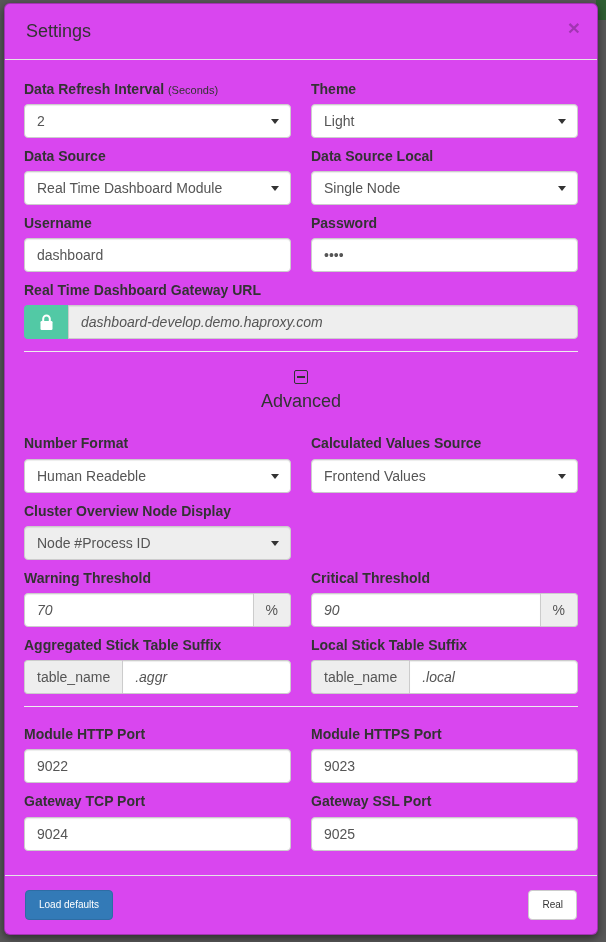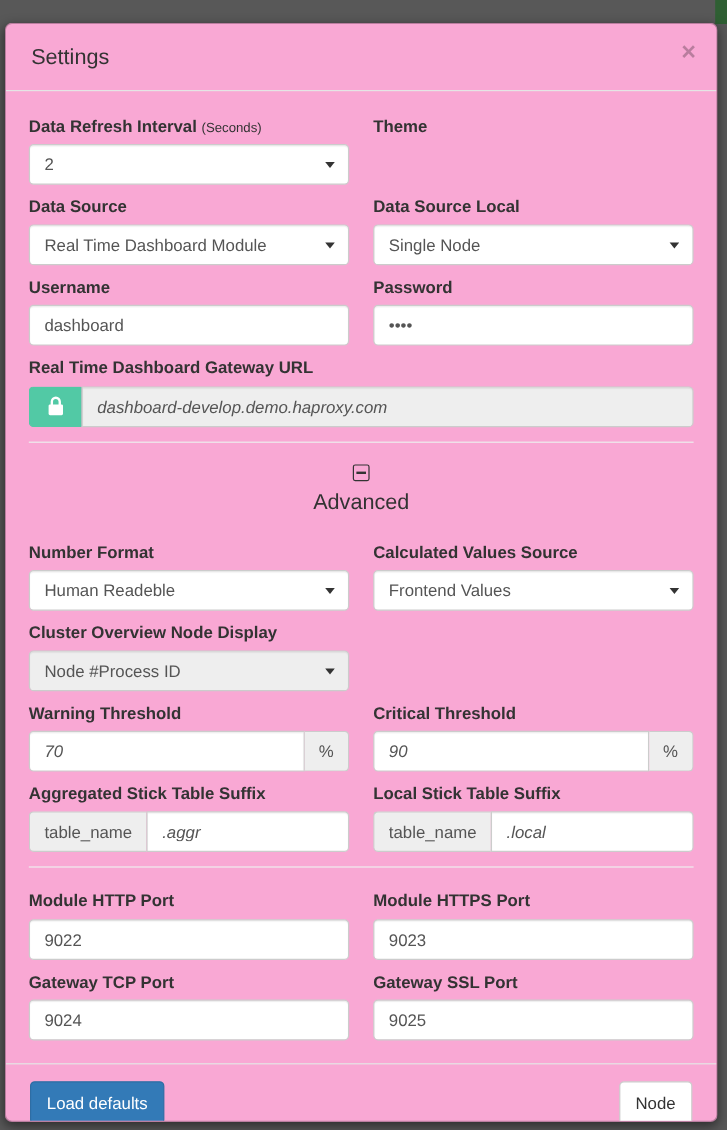--- a/index.html
+++ b/index.html
@@ -12,27 +12,26 @@
     font-size: 14px;
     color: #333;
   }
   .corner-accent {
     position: absolute; top: 0; right: 0;
     width: 10px; height: 20px;
     background: var(--corner-accent-green, #2f5f33);
   }
   .modal {
     position: absolute; left: 4px; top: 3px; right: 8px; bottom: 7px;
-    background: #f9a8d4;
+    background: #d946ef;
     border: 1px solid rgba(0,0,0,.25);
     border-radius: 6px;
     box-shadow: 0 3px 9px rgba(0,0,0,.5);
     display: flex; flex-direction: column;
     overflow: hidden;
-    margin-top: 16px;
   }
   .modal-header {
     padding: 15px 21px 14px;
     border-bottom: 1px solid #e5e5e5;
     position: relative;
     flex: 0 0 auto;
   }
   .modal-title { font-size: 18px; font-weight: 400; color: #333; line-height: 1.43; }
   .close-btn {
     position: absolute; top: 13px; right: 17px;
@@ -126,21 +125,21 @@
     width: 44px;
   }
   .modal-footer {
     padding: 14px 20px;
     border-top: 1px solid #e5e5e5;
     display: flex; justify-content: space-between; align-items: center;
     flex: 0 0 auto;
   }
   .btn {
     font-family: "Liberation Sans", "DejaVu Sans", sans-serif;
-    font-size: 14px;
+    font-size: 10px;
     padding: 7px 13px;
     border-radius: 4px;
     line-height: 1.43;
     cursor: pointer;
   }
   .btn-primary {
     background: var(--primary-button, #337ab7);
     border: 1px solid var(--primary-button-border, #2e6da4);
     color: #fff;
   }
@@ -167,20 +166,24 @@
     <div class="row">
       <div class="field">
         <label class="ctl-label"><span>Data Refresh Interval</span> <span class="label-small">(Seconds)</span></label>
         <div class="select">
           <span>2</span>
           <span class="caret"></span>
         </div>
       </div>
       <div class="field">
         <label class="ctl-label">Theme</label>
+        <div class="select">
+          <span>Light</span>
+          <span class="caret"></span>
+        </div>
       </div>
     </div>
 
     <div class="row">
       <div class="field">
         <label class="ctl-label">Data Source</label>
         <div class="select">
           <span>Real Time Dashboard Module</span>
           <span class="caret"></span>
         </div>
@@ -310,16 +313,16 @@
       <div class="field">
         <label class="ctl-label">Gateway SSL Port</label>
         <input class="text-input" type="text" value="9025" style="">
       </div>
     </div>
 
   </div>
 
   <div class="modal-footer">
     <button class="btn btn-primary">Load defaults</button>
-    <button class="btn btn-default">Node</button>
+    <button class="btn btn-default">Real</button>
   </div>
 
 </div>
 
 </body></html>

